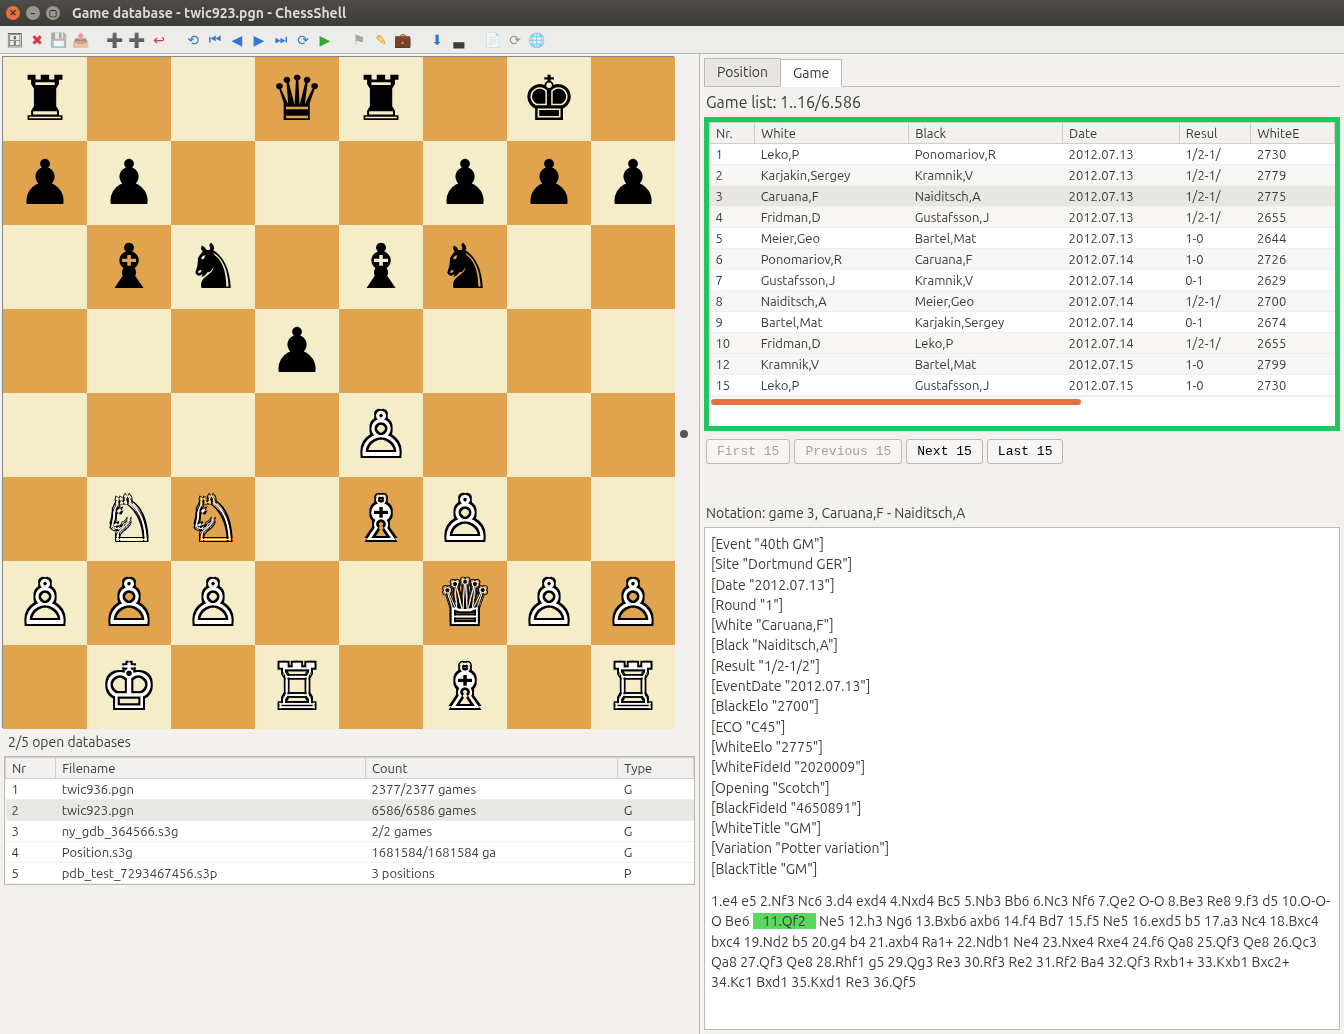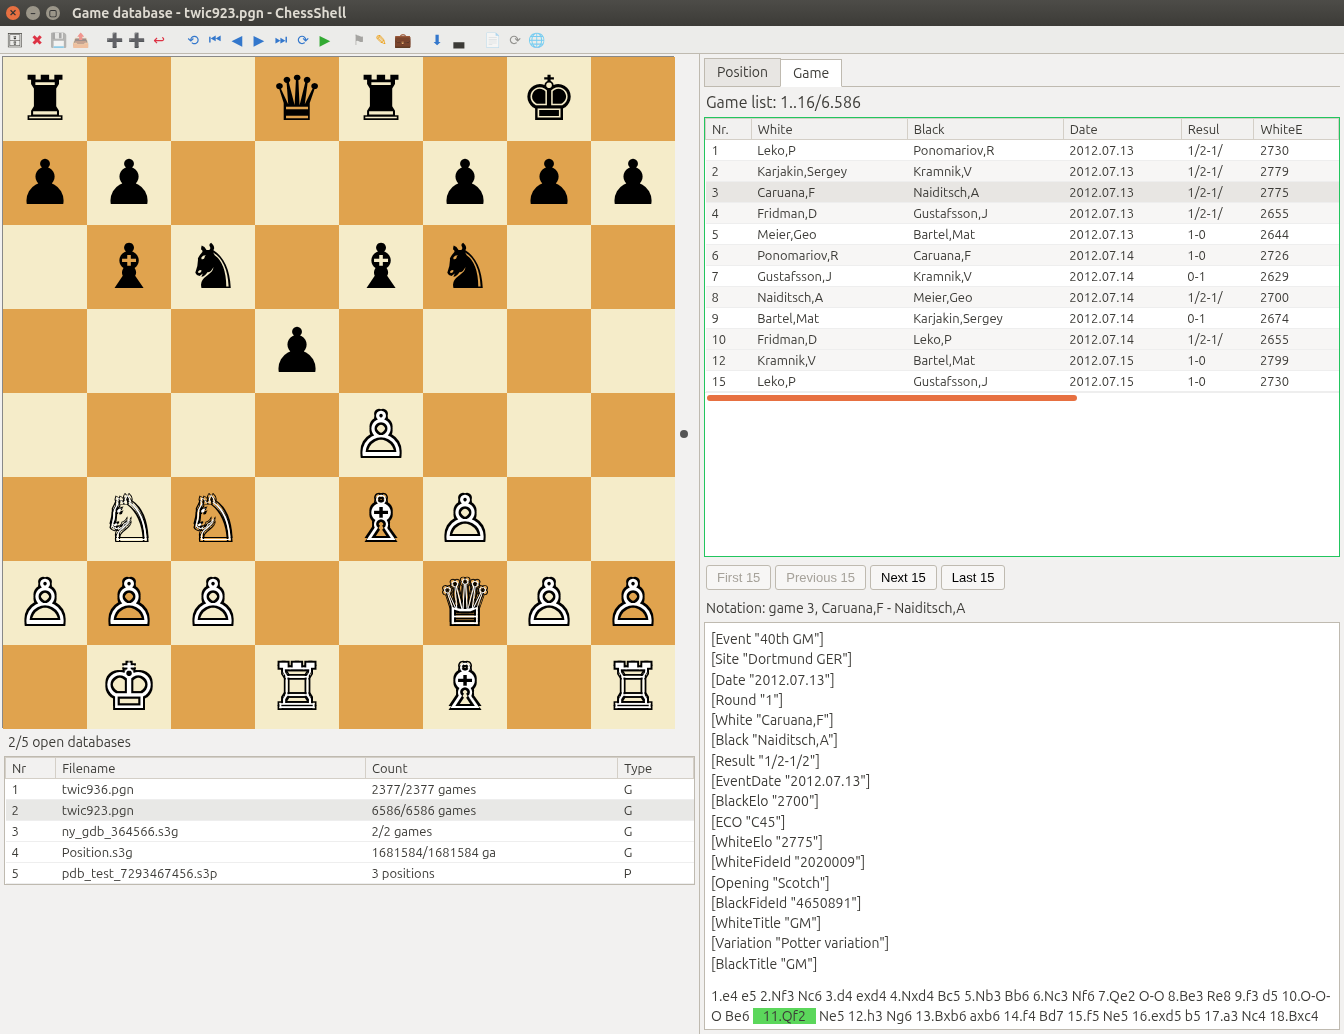--- a/index.html
+++ b/index.html
@@ -26,29 +26,29 @@
 .db-table { border: 1px solid #bfbab0; margin: 2px 4px; background: #fff; }
 .db-table table, .gm-table table { width: 100%; border-collapse: collapse; }
 .db-table th, .gm-table th { background: #f2f1f0; border: 1px solid #d4cfc7; padding: 3px 6px; text-align: left; font-weight: normal; font-size: 13px; }
 .db-table td, .gm-table td { border-bottom: 1px solid #eee; padding: 3px 6px; font-size: 13px; }
 .db-table tr.sel td { background: #e8e8e6; }
 .right-pane { flex: 1; display: flex; flex-direction: column; padding: 4px; overflow: hidden; justify-content: flex-end; }
 .tabs { display: flex; border-bottom: 1px solid #bfbab0; }
 .tab { padding: 5px 12px; border: 1px solid #bfbab0; border-bottom: none; background: #e8e6e3; margin-right: -1px; font-size: 14px; cursor: pointer; }
 .tab.active { background: #fff; border-bottom: 1px solid #fff; position: relative; top: 1px; }
 .gl-caption { padding: 6px 2px; font-size: 16px; }
-.gm-table { border: 1px solid #22c55e; background: #fff; height: 440px; overflow: hidden; }
+.gm-table { border: 5px solid #22c55e; background: #fff; height: 314px; overflow: hidden; }
 .gm-table tr.sel td { background: #e8e6e3; }
 .gm-table tr.alt td { background: #f7f6f5; }
 .hscroll { height: 10px; background: #fff; border-top: 1px solid #eee; position: relative; }
 .hscroll-bar { position: absolute; left: 2px; top: 2px; height: 6px; width: 370px; background: #e77041; border-radius: 3px; }
 .pager { padding: 8px 2px; display: flex; gap: 4px; }
-.pg-btn { padding: 4px 10px; border: 1px solid #bfbab0; background: #f7f6f5; font-size: 13px; cursor: pointer; border-radius: 3px; }
+.pg-btn { padding: 4px 10px; border: 1px solid #bfbab0; background: #f7f6f5; font-size: 13px; cursor: pointer; border-radius: 3px; font-family: Liberation Mono, monospace; }
 .pg-btn.dis { color: #a6a29a; }
-.not-caption { padding: 2px 2px 6px; font-size: 14px; }
+.not-caption { padding: 2px 2px 6px; font-size: 14px; margin-top: 31px; }
 .notation { flex: 1; background: #fff; border: 1px solid #bfbab0; padding: 6px; font-size: 14px; line-height: 1.45; overflow: hidden; }
 .notation .hl { background: #5bd75b; padding: 0 10px; }
 .sidedot { position:absolute; left:680px; top:440px; width:8px; height:8px; border-radius:4px; background:#555; }
 </style>
 </head>
 <body>
 
 <div class="titlebar">
   <div class="win-btns">
     <div class="win-btn wb-close">✕</div>

